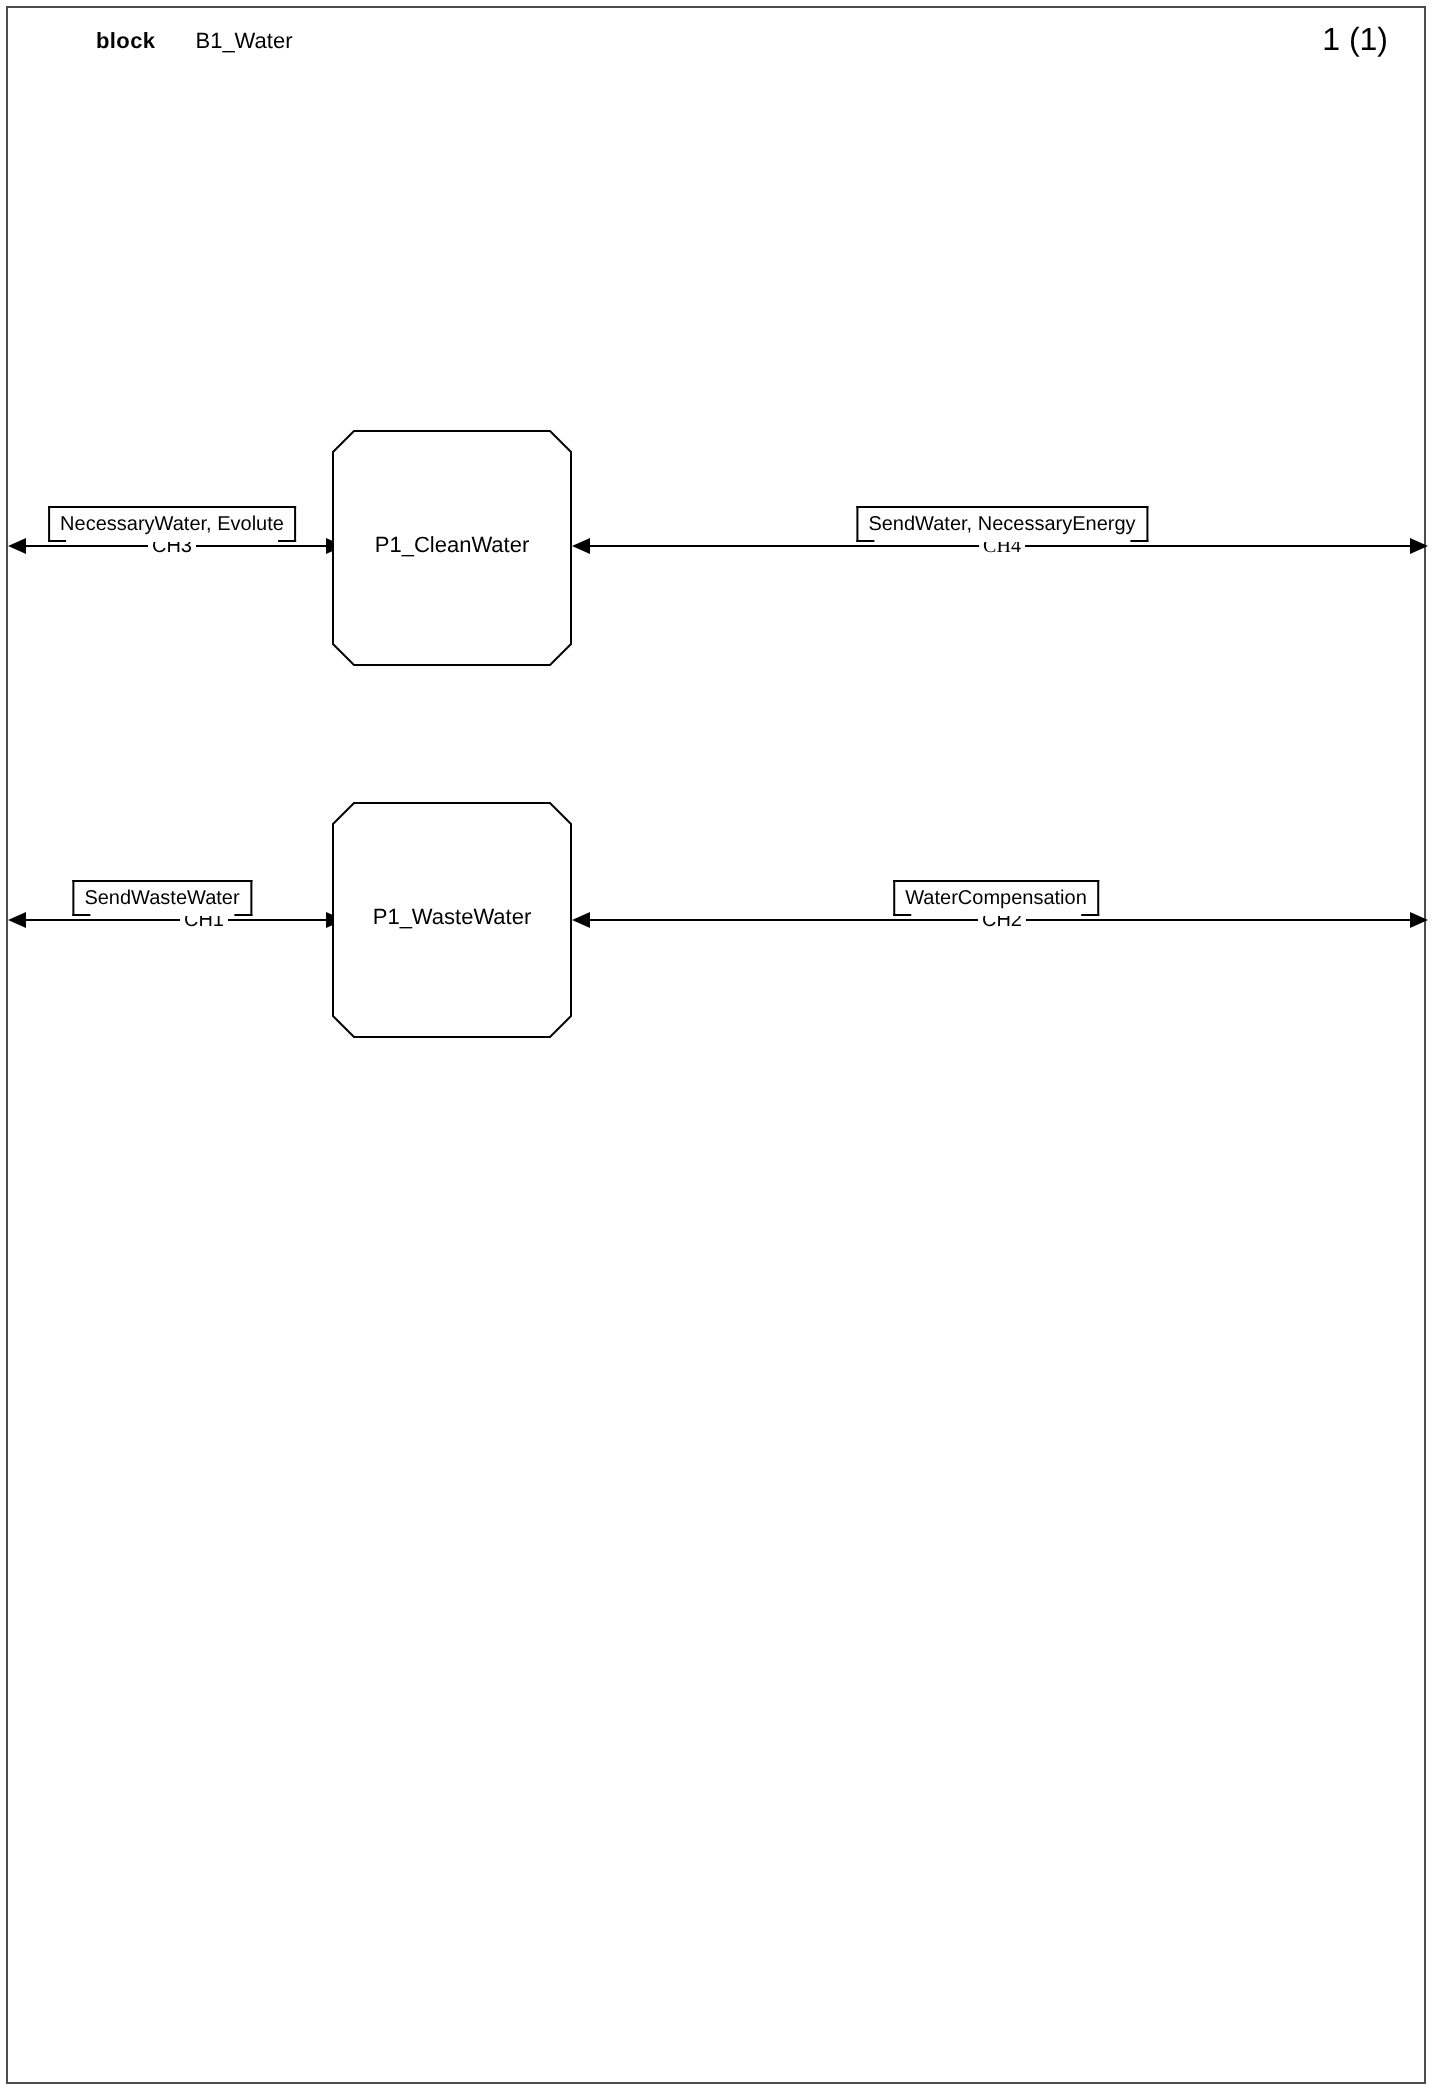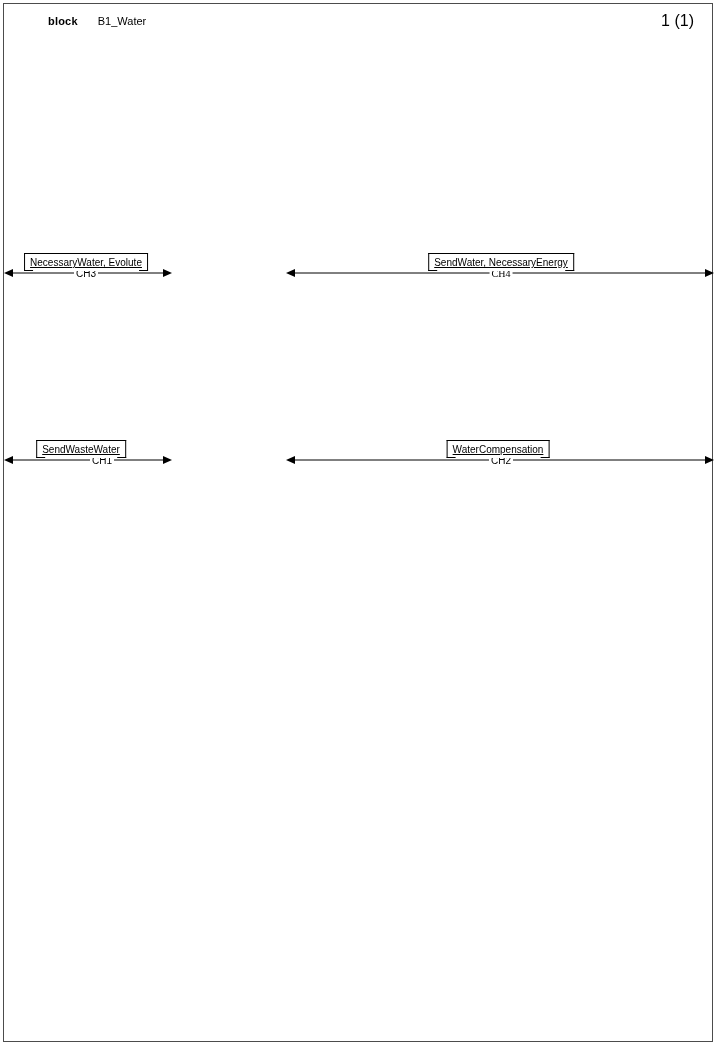--- a/index.html
+++ b/index.html
@@ -130,21 +130,20 @@
     bottom: 0;
     width: 9px;
     height: 1px;
     background: #000000;
   }
   .signal-label .slbox::before { left: -1px; }
   .signal-label .slbox::after  { right: -1px; }
 
   .signal-text {
     display: block;
-    text-decoration: underline;
   }
 </style>
 </head>
 <body>
 
 <div id="page">
 
   <div class="page-frame"></div>
 
   <div class="diagram-header">
@@ -201,15 +200,27 @@
       <polygon points="428,8 419,4 419,12" fill="#000000"></polygon>
     </svg>
   </div>
   <div class="channel-name" style="left:501px; top:461px;">CH2</div>
   <div class="signal-label" style="left:498px; top:440px;">
     <div class="slbox">
       <span class="signal-text">WaterCompensation</span>
     </div>
   </div>
 
-
+  <div class="block-symbol" style="left:166px; top:215px; width:120px; height:118px;">
+    <svg width="120" height="118" viewBox="0 0 120 118">
+      <path d="M 0.5,11 L 11,0.5 L 109,0.5 L 119.5,11 L 119.5,107 L 109,117.5 L 11,117.5 L 0.5,107 Z" fill="#ffffff" stroke="#000000" stroke-width="1"></path>
+    </svg>
+    <div class="block-label" style="top:52px;">P1_CleanWater</div>
+  </div>
+
+  <div class="block-symbol" style="left:166px; top:401px; width:120px; height:118px;">
+    <svg width="120" height="118" viewBox="0 0 120 118">
+      <path d="M 0.5,11 L 11,0.5 L 109,0.5 L 119.5,11 L 119.5,107 L 109,117.5 L 11,117.5 L 0.5,107 Z" fill="#ffffff" stroke="#000000" stroke-width="1"></path>
+    </svg>
+    <div class="block-label" style="top:52px;">P1_WasteWater</div>
+  </div>
 
 </div>
 
 </body></html>

